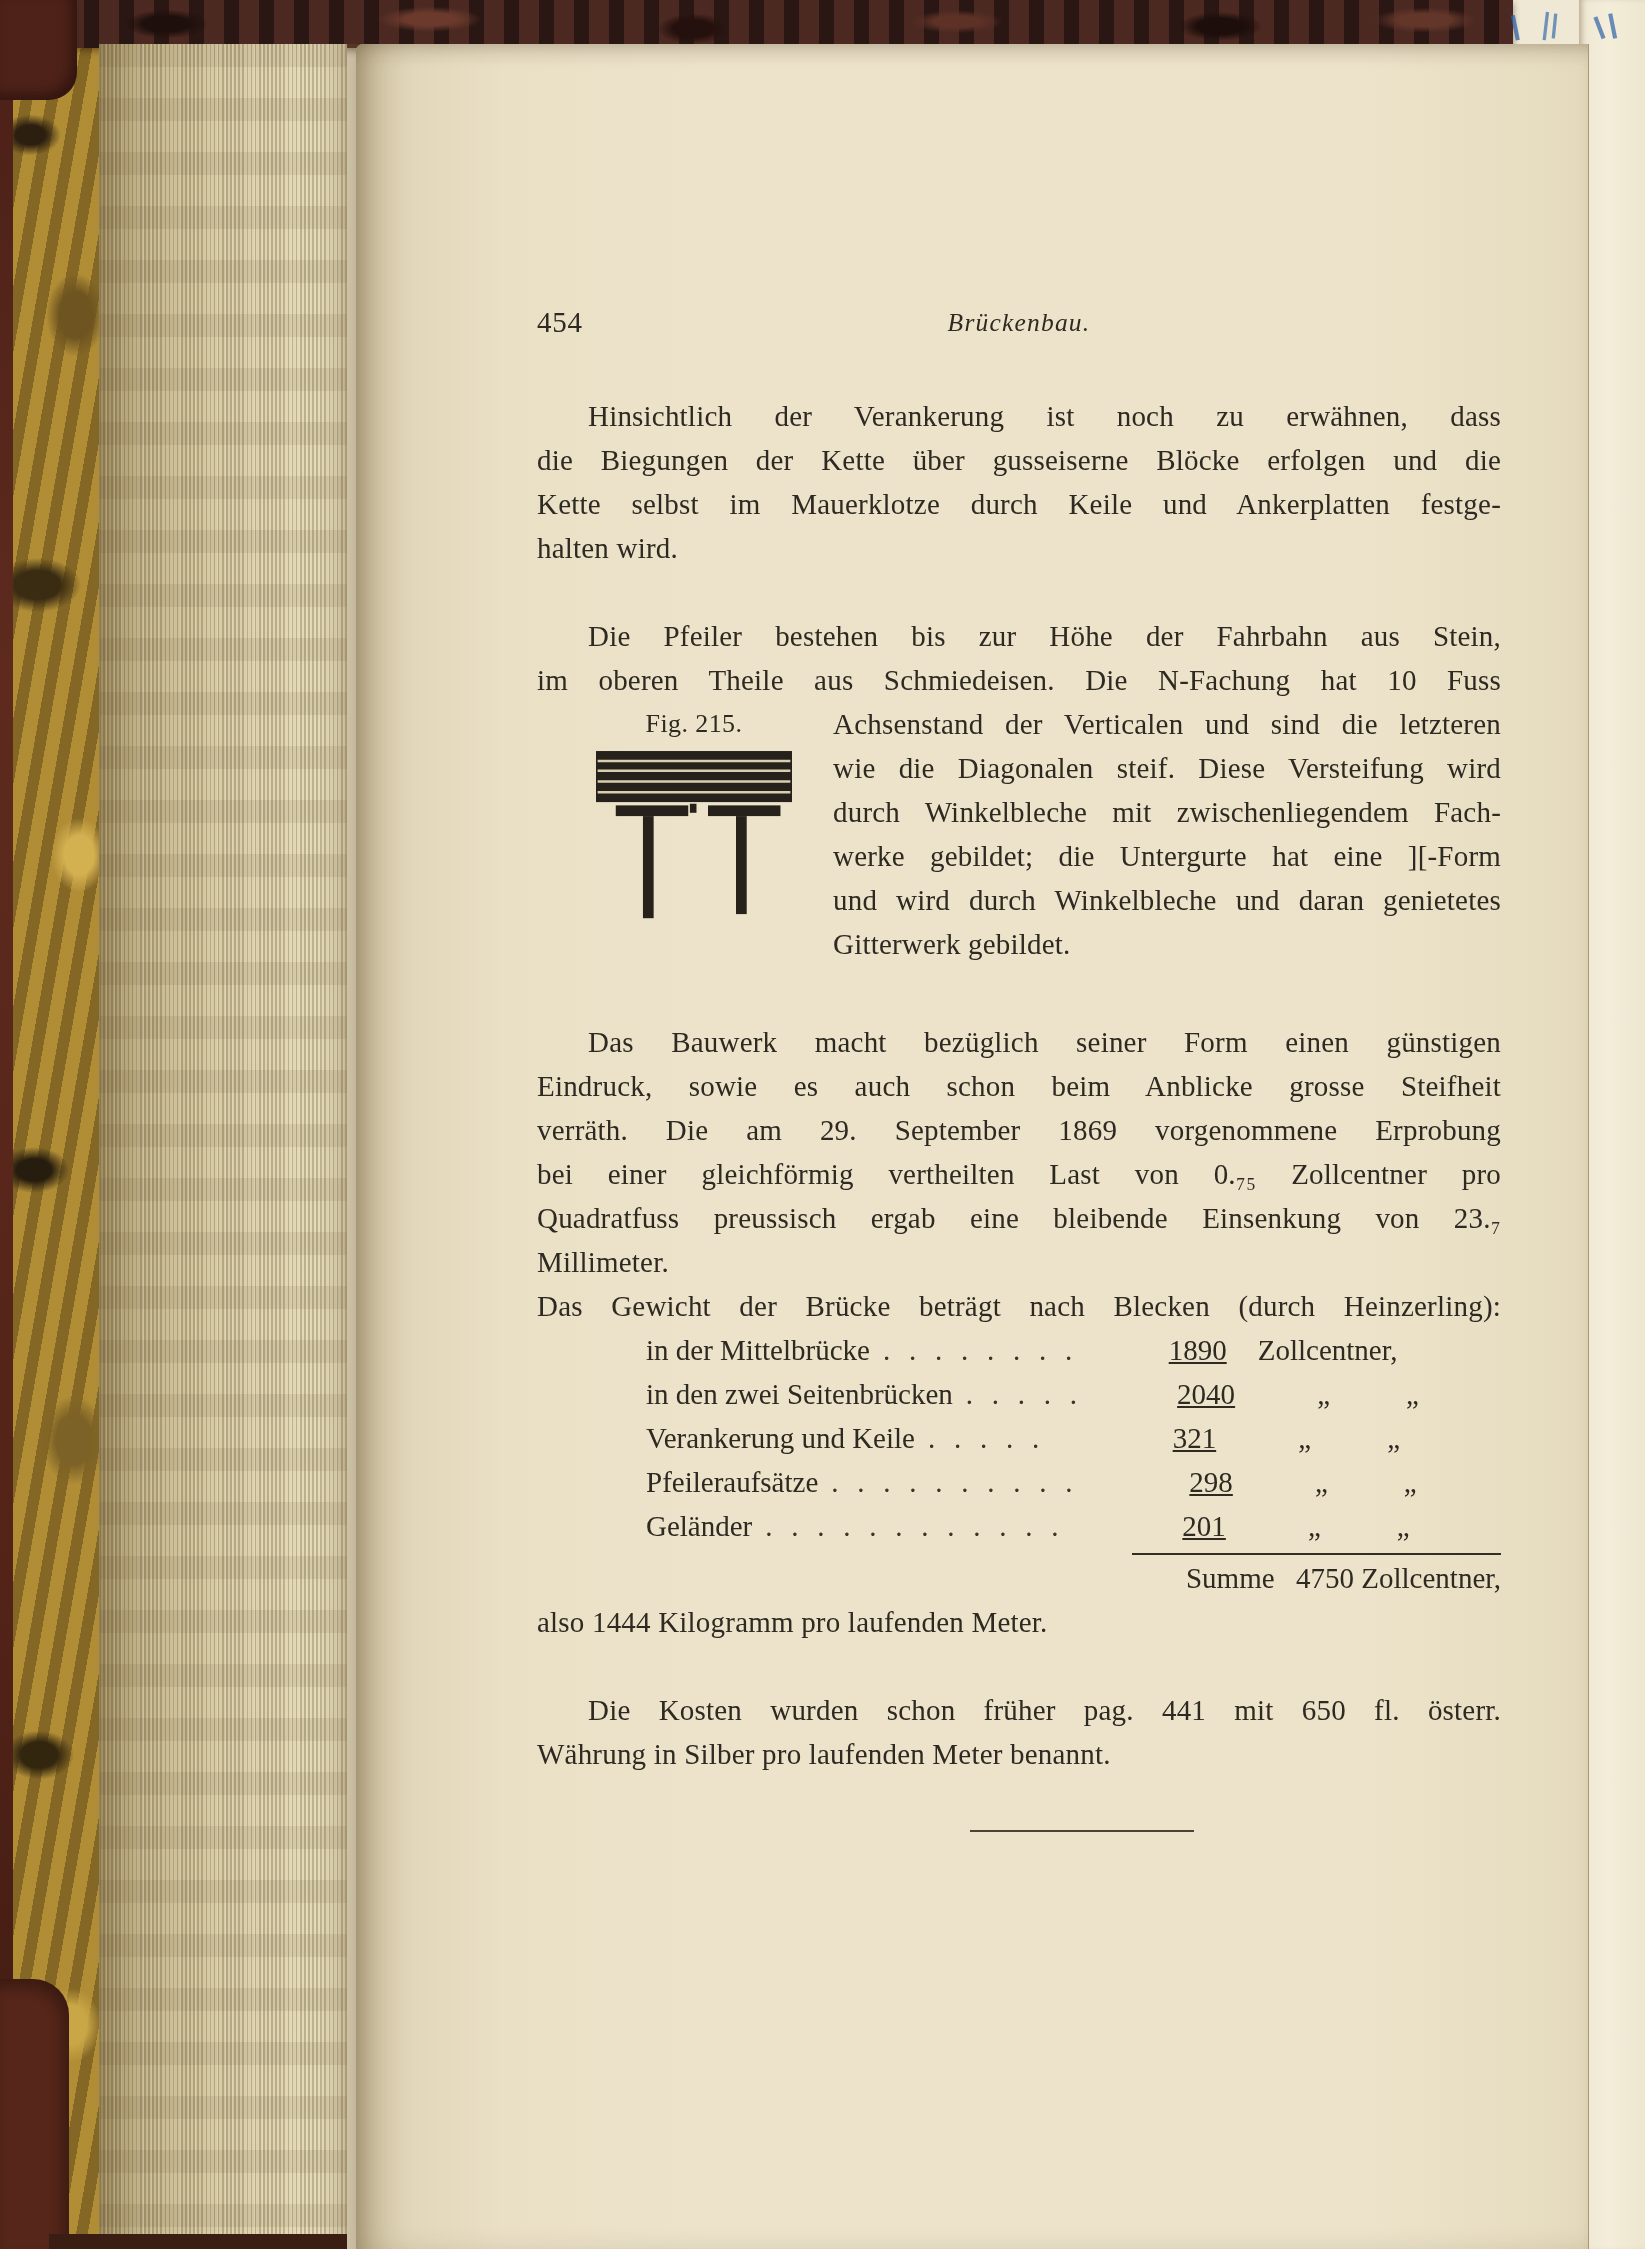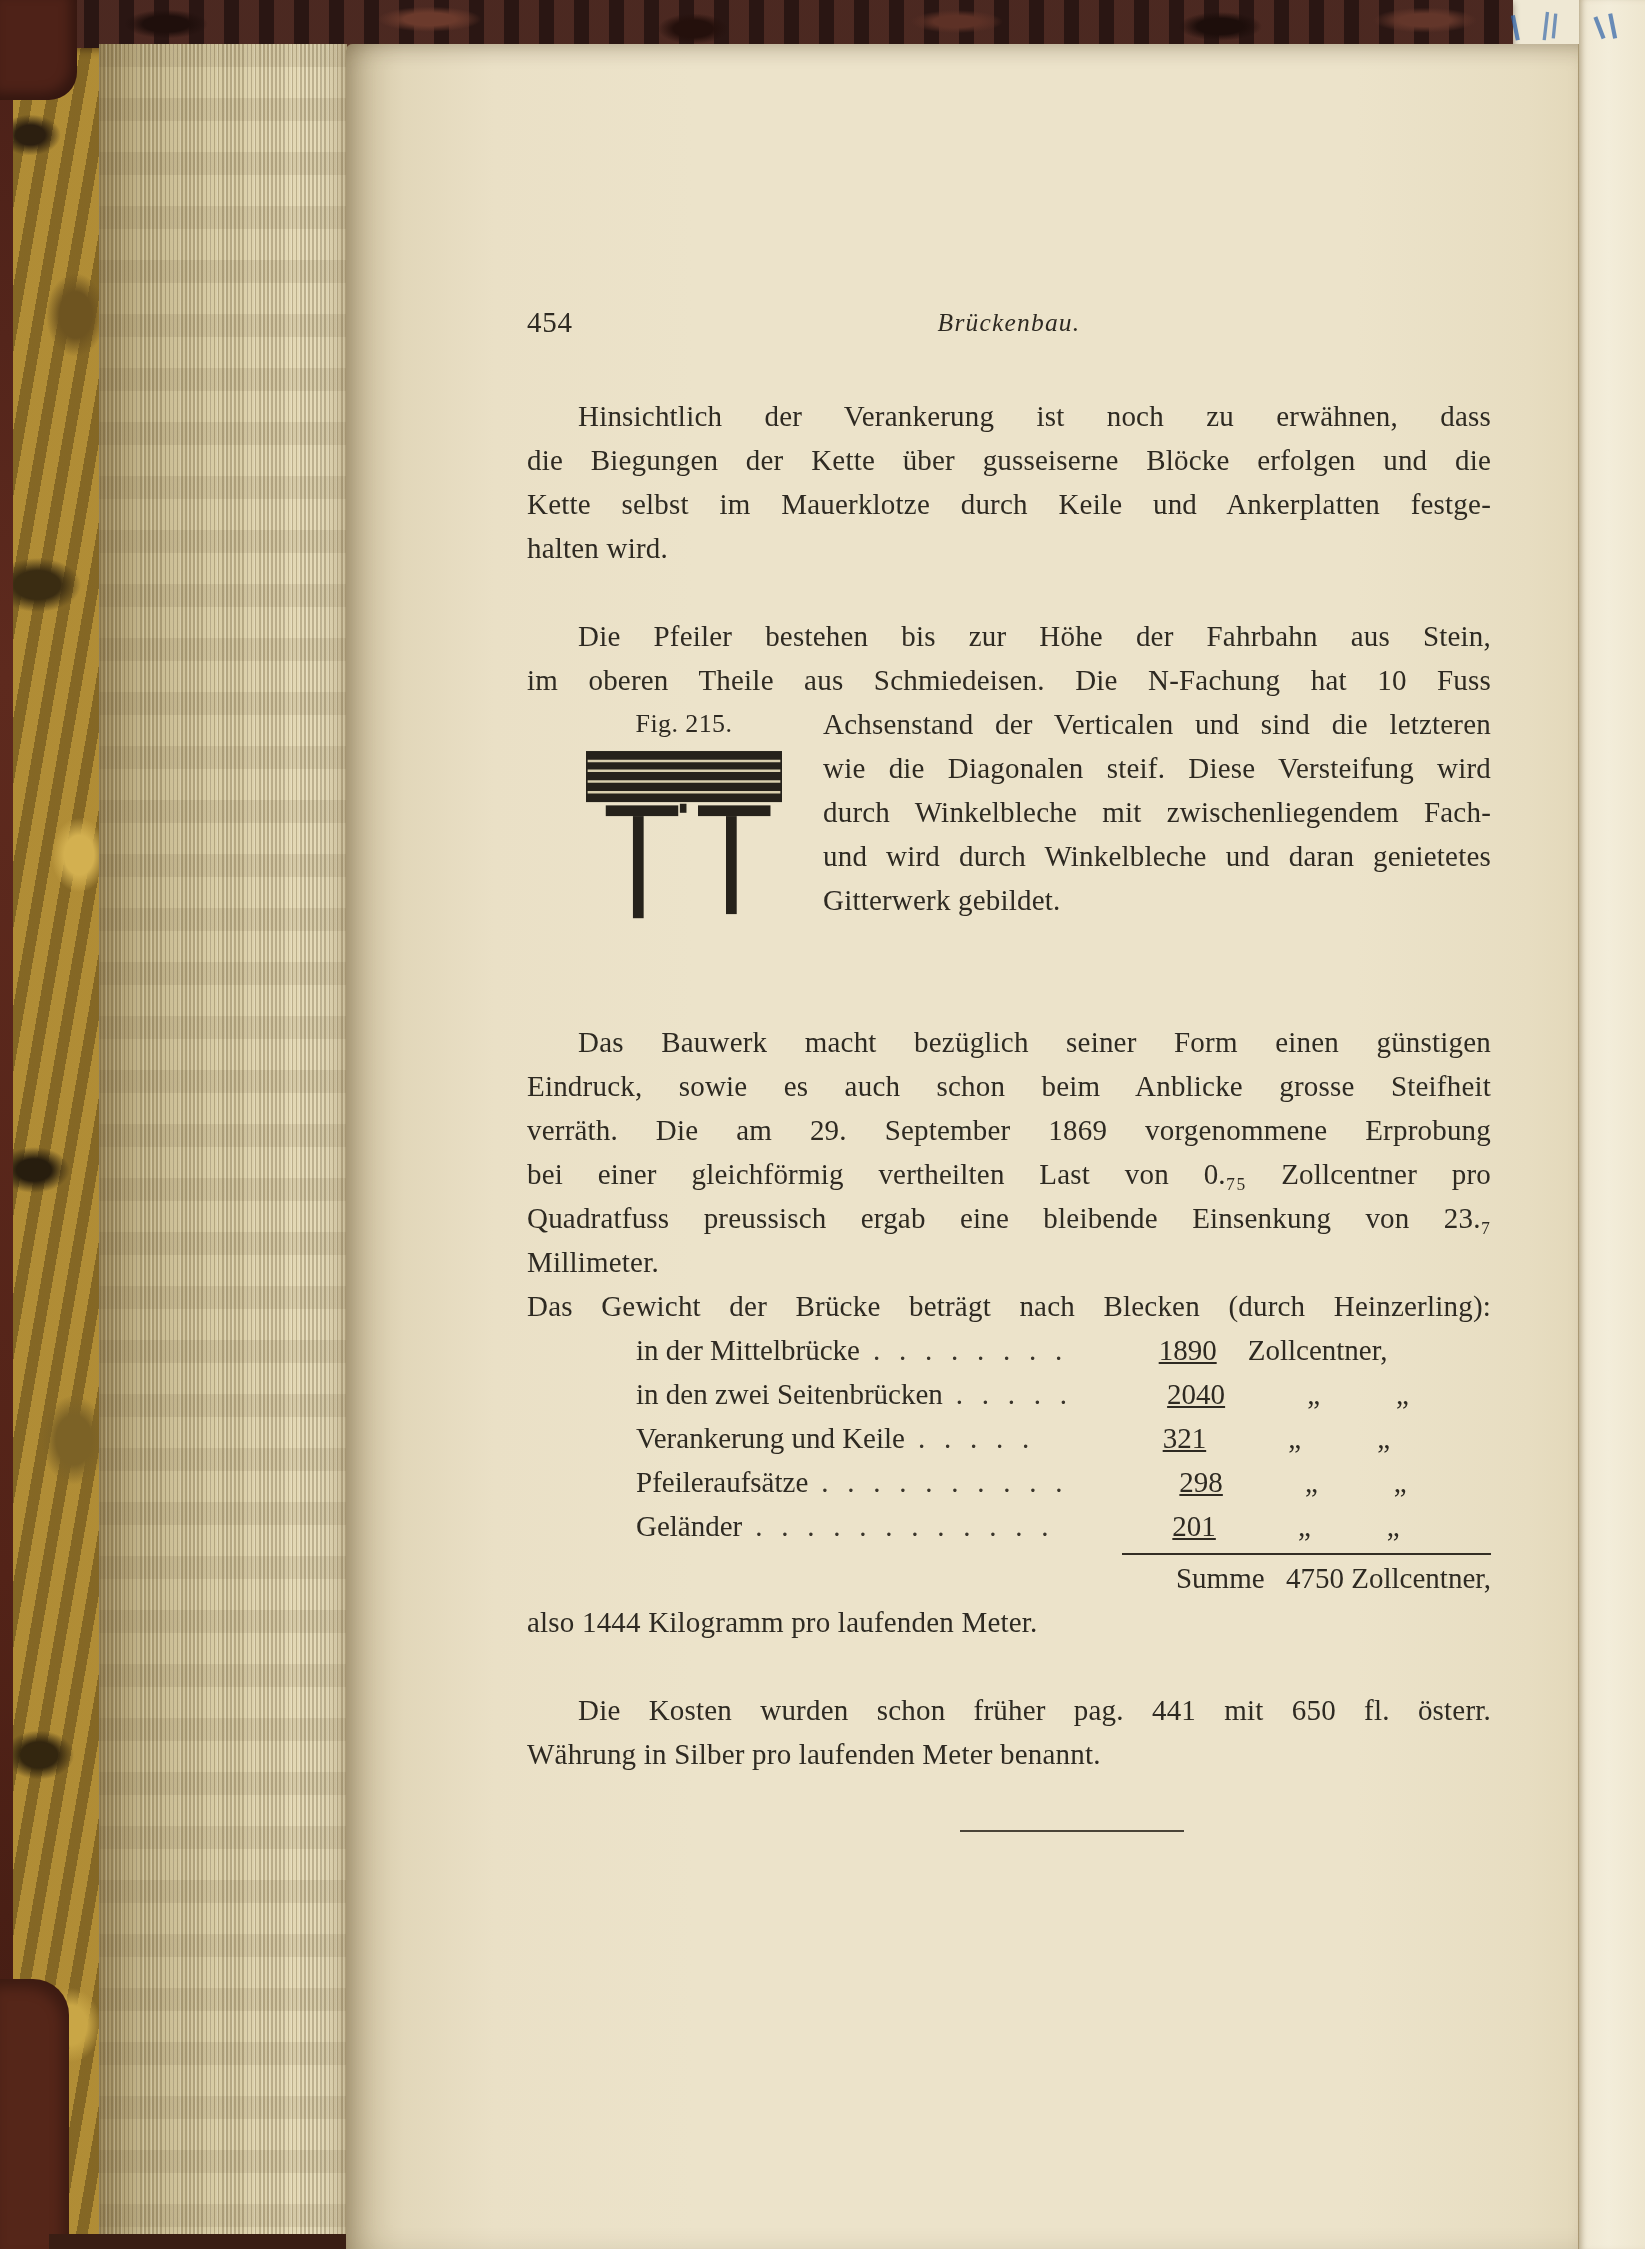--- a/index.html
+++ b/index.html
@@ -57,21 +57,21 @@
       repeating-linear-gradient(90deg, rgba(74,56,24,.26) 0 1.6px, rgba(0,0,0,0) 1.6px 4.1px),
       repeating-linear-gradient(90deg, rgba(255,255,255,.14) 0 0.8px, rgba(0,0,0,0) 0.8px 7.4px),
       repeating-linear-gradient(180deg, rgba(90,70,40,.10) 0 23px, rgba(0,0,0,0) 23px 54px),
       linear-gradient(90deg,#9f8c5f 0%,#c6b88e 18%,#d7cba4 45%,#e3d8b4 78%,#e8dfbf 100%);
   }
   .fore-edge-blend{
     position:absolute;left:319px;top:44px;width:49px;height:2206px;
     background:linear-gradient(90deg,rgba(160,135,85,0) 0%,rgba(120,95,50,.28) 55%,rgba(90,70,35,.38) 100%);
   }
   .page{
-    position:absolute;left:346px;top:44px;width:1232px;height:2206px;
+    position:absolute;left:356px;top:44px;width:1232px;height:2206px;
     background:linear-gradient(90deg,#cfc2a0 0px,#e2d7ba 58px,#eae0c6 148px,#ece3ca 346px,#ece3ca 82%,#e7ddc1 96%,#e3d8ba 100%);
     box-shadow:inset 21.4px 0 35px -16.5px rgba(70,50,20,.45), inset 0 15px 23px -16.5px rgba(60,40,20,.35);
     border-right:1.6px solid rgba(140,120,80,.55);
     border-top-left-radius:6.6px;
   }
   .next-page-edge{
     position:absolute;right:0;top:0;width:66px;height:100%;
     background:linear-gradient(90deg,#efe7d2,#f3edda 45%,#eee6cf);
     box-shadow:inset 5.8px 0 7.4px -4.1px rgba(120,100,60,.55);
   }
@@ -162,20 +162,21 @@
           <rect x="24" y="66" width="88" height="13" fill="#26221b"></rect>
           <rect x="136" y="66" width="88" height="13" fill="#26221b"></rect>
           <rect x="114" y="64" width="8" height="11" fill="#26221b"></rect>
           <rect x="57" y="79" width="13" height="124" fill="#26221b"></rect>
           <rect x="170" y="79" width="13" height="119" fill="#26221b"></rect>
         </svg>
       </div>
       <div class="ln j">Achsenstand der Verticalen und sind die letzteren</div>
       <div class="ln j">wie die Diagonalen steif. Diese Versteifung wird</div>
       <div class="ln j">durch Winkelbleche mit zwischenliegendem Fach-</div>
+      <div class="ln j">werke gebildet; die Untergurte hat eine ][-Form</div>
       <div class="ln j">und wird durch Winkelbleche und daran genietetes</div>
       <div class="ln">Gitterwerk gebildet.</div>
       <div class="clearfix"></div>
     </div>
 
     <div class="para">
       <div class="ln j ind">Das Bauwerk macht bezüglich seiner Form einen günstigen</div>
       <div class="ln j">Eindruck, sowie es auch schon beim Anblicke grosse Steifheit</div>
       <div class="ln j">verräth. Die am 29. September 1869 vorgenommene Erprobung</div>
       <div class="ln j">bei einer gleichförmig vertheilten Last von 0.₇₅ Zollcentner pro</div>

